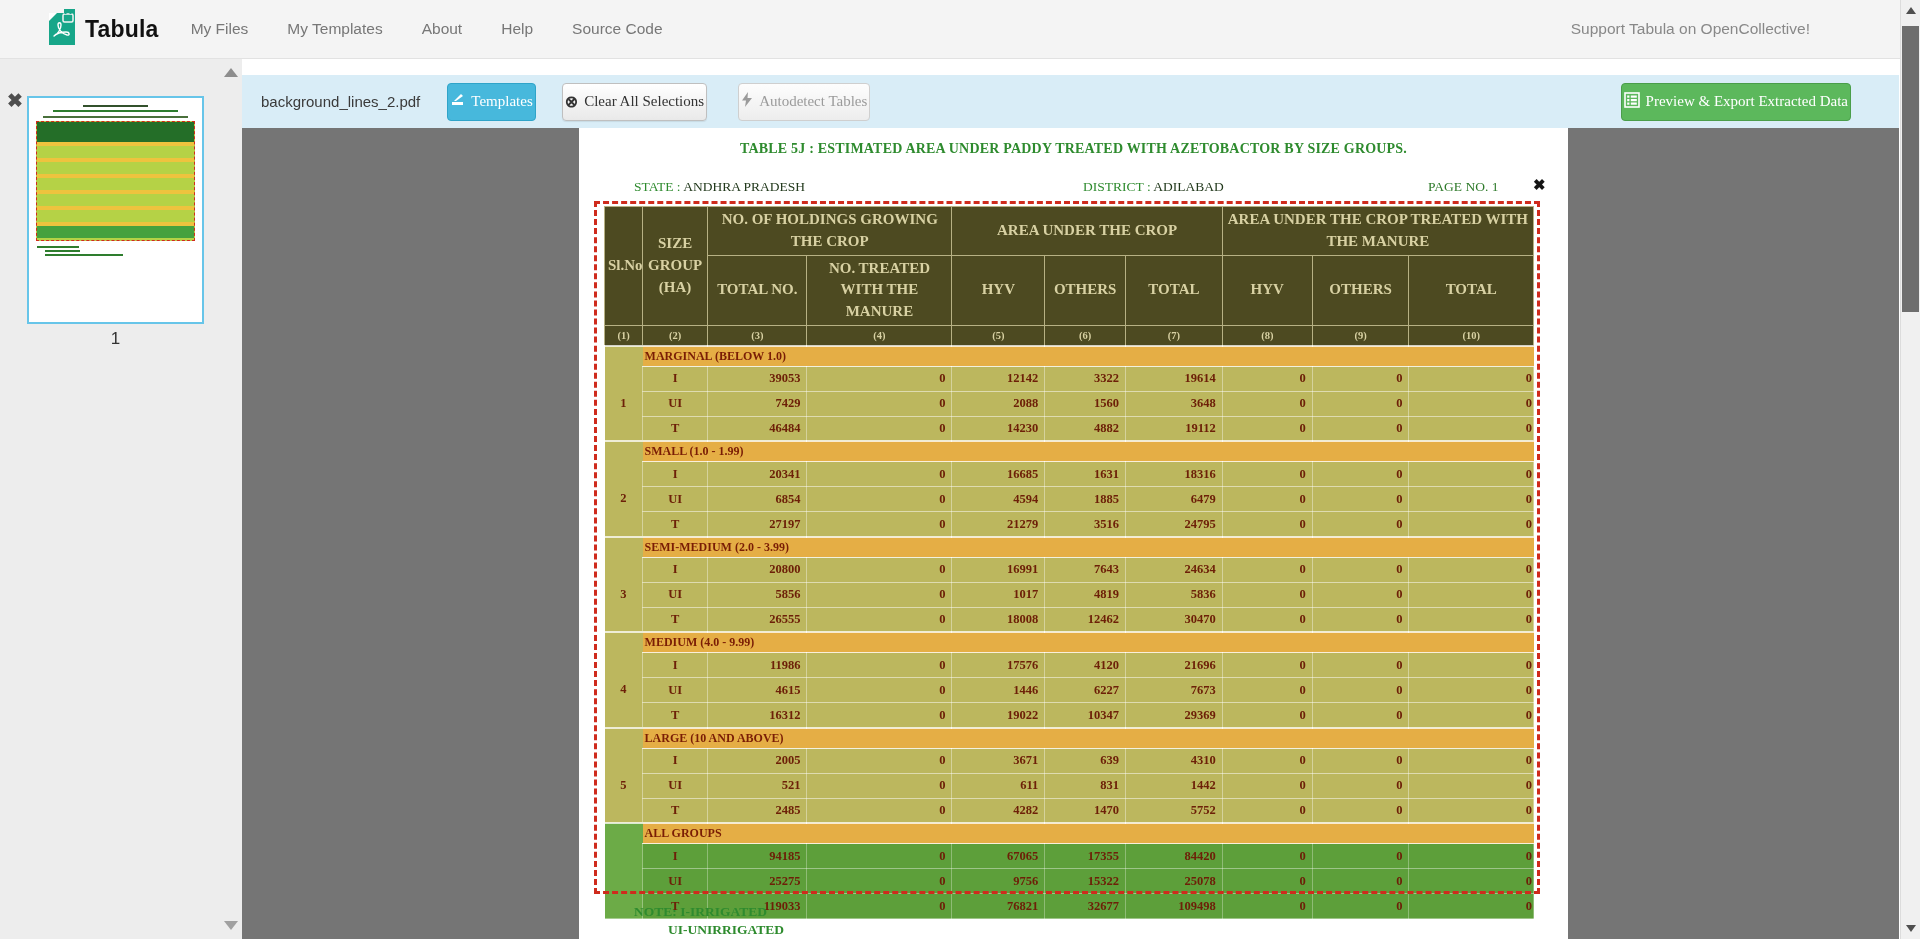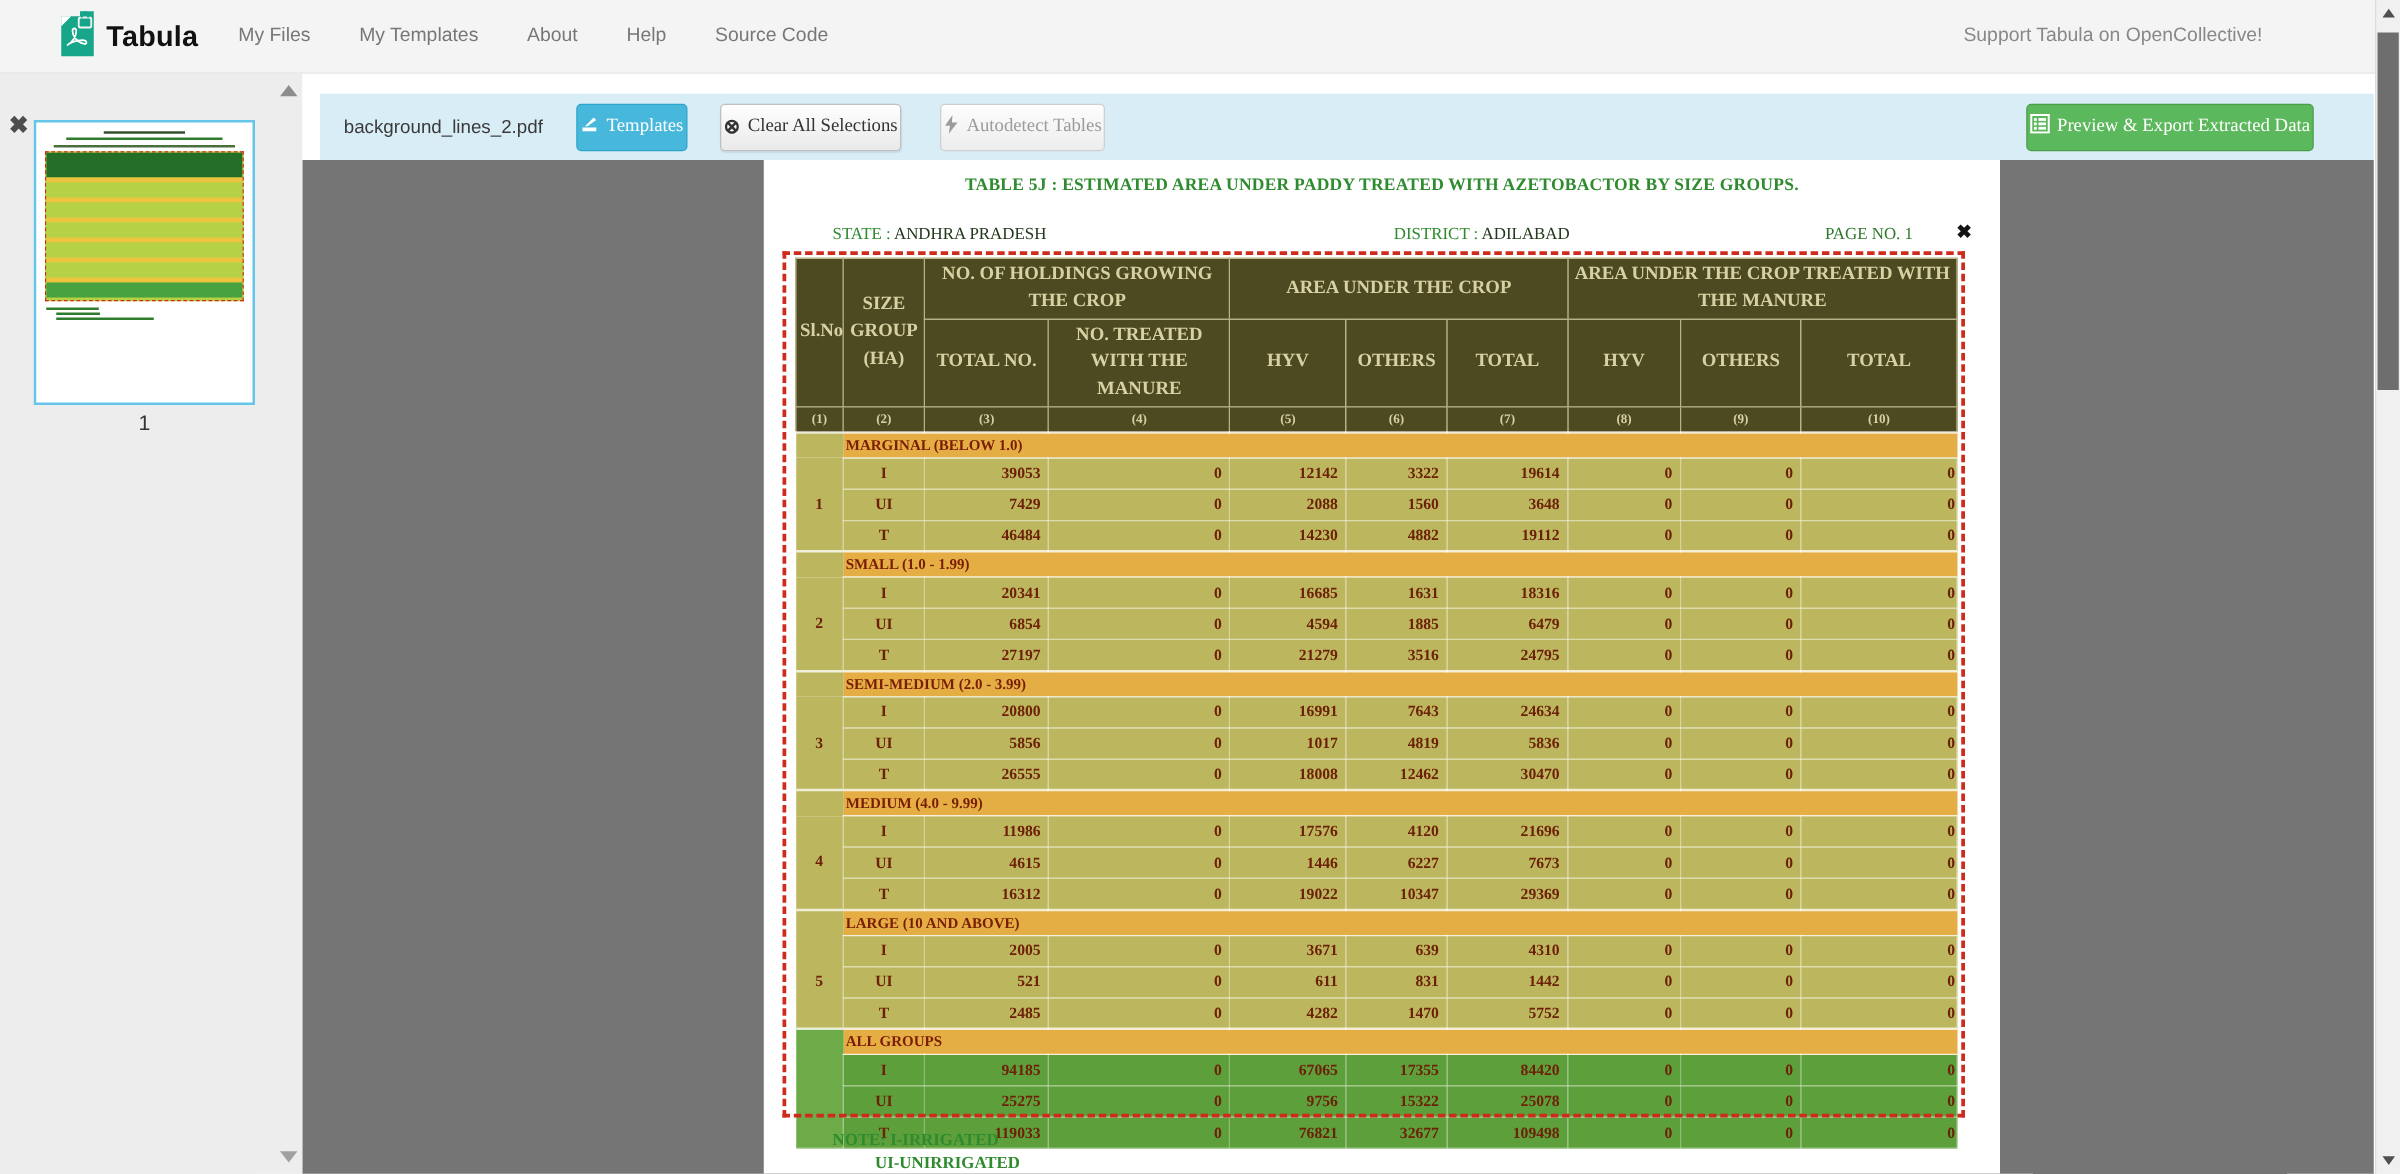--- a/index.html
+++ b/index.html
@@ -51,38 +51,38 @@
   .thumb-label { position:absolute; left:27px; top:270px; width:177px; text-align:center;
                  font-size:17px; color:#333; }
   .side-arrow { position:absolute; left:224px; width:0; height:0;
                 border-left:7px solid transparent; border-right:7px solid transparent; }
   .side-arrow.up { top:9px; border-bottom:9px solid #8d8d8d; }
   .side-arrow.down { bottom:9px; border-top:9px solid #a0a0a0; }
 
   
   .content { position:relative; flex:1; height:880px; background:#fff; }
   .toolbar { position:absolute; left:0; top:16px; right:0; height:53px; background:#d9edf7;
-             display:flex; align-items:center; padding:0 48px 0 19px;margin-left:14px; }
+             display:flex; align-items:center; padding:0 48px 0 19px; }
   .filename { font-size:15px; color:#3a3a3a; margin-right:27px; }
   .btn { display:inline-flex; align-items:center; gap:6px; height:38px; padding:0 2px;
          border-radius:4px; font-size:15px; cursor:pointer; border:1px solid transparent;
          font-family:Liberation Serif, serif;justify-content:center; }
   .btn-info { background:#47b8dc; border-color:#2fa4c9; color:#fff; }
   .btn-default { background:linear-gradient(#ffffff,#e9e9e9); border-color:#bfbfbf;
                  color:#333; box-shadow:0 1px 1px rgba(0,0,0,.08); margin-left:26px; }
   .btn-disabled { background:linear-gradient(#fdfdfd,#ededed); border-color:#cfcfcf;
                   color:#9b9b9b; cursor:default; margin-left:31px; }
   .btn-success { background:#5cb85c; border-color:#4a9e4a; color:#fff; margin-left:auto; }
   .btn .glyph { font-weight:bold; font-size:16px; line-height:1; }
   .icon-svg { display:inline-block; }
 
   
   .viewer { position:absolute; left:0; top:69px; right:0; bottom:0; background:#757575; overflow:hidden; }
   .pdf-page { position:absolute; left:337px; top:0; width:989px; height:811px; background:#fff;
-              font-family:"Liberation Serif", serif;margin-left:32px; }
+              font-family:"Liberation Serif", serif; }
   .doc-title { position:absolute; left:0; top:13px; width:100%; text-align:center;
                font-size:14px; font-weight:bold; color:#2e8b2e; letter-spacing:.2px; }
   .doc-meta { position:absolute; top:51px; font-size:13.5px; font-weight:normal; }
   .lbl-green { color:#2e8b2e; } .val-dark { color:#22391c; }
   .meta-state { left:55px; } .meta-district { left:504px; } .meta-page { left:849px; color:#2e7a2a; }
   .sel-close { position:absolute; left:954px; top:48px; font-size:15px; font-weight:bold;
                color:#141414; cursor:pointer; font-family:"Liberation Sans",sans-serif; }
   .selection { position:absolute; left:15px; top:73px; width:946px; height:693px;
                border:3px dashed #cf2b1d; z-index:5; }
   .doc-note { position:absolute; font-size:13.5px; font-weight:bold; color:#2e8b2e; }

